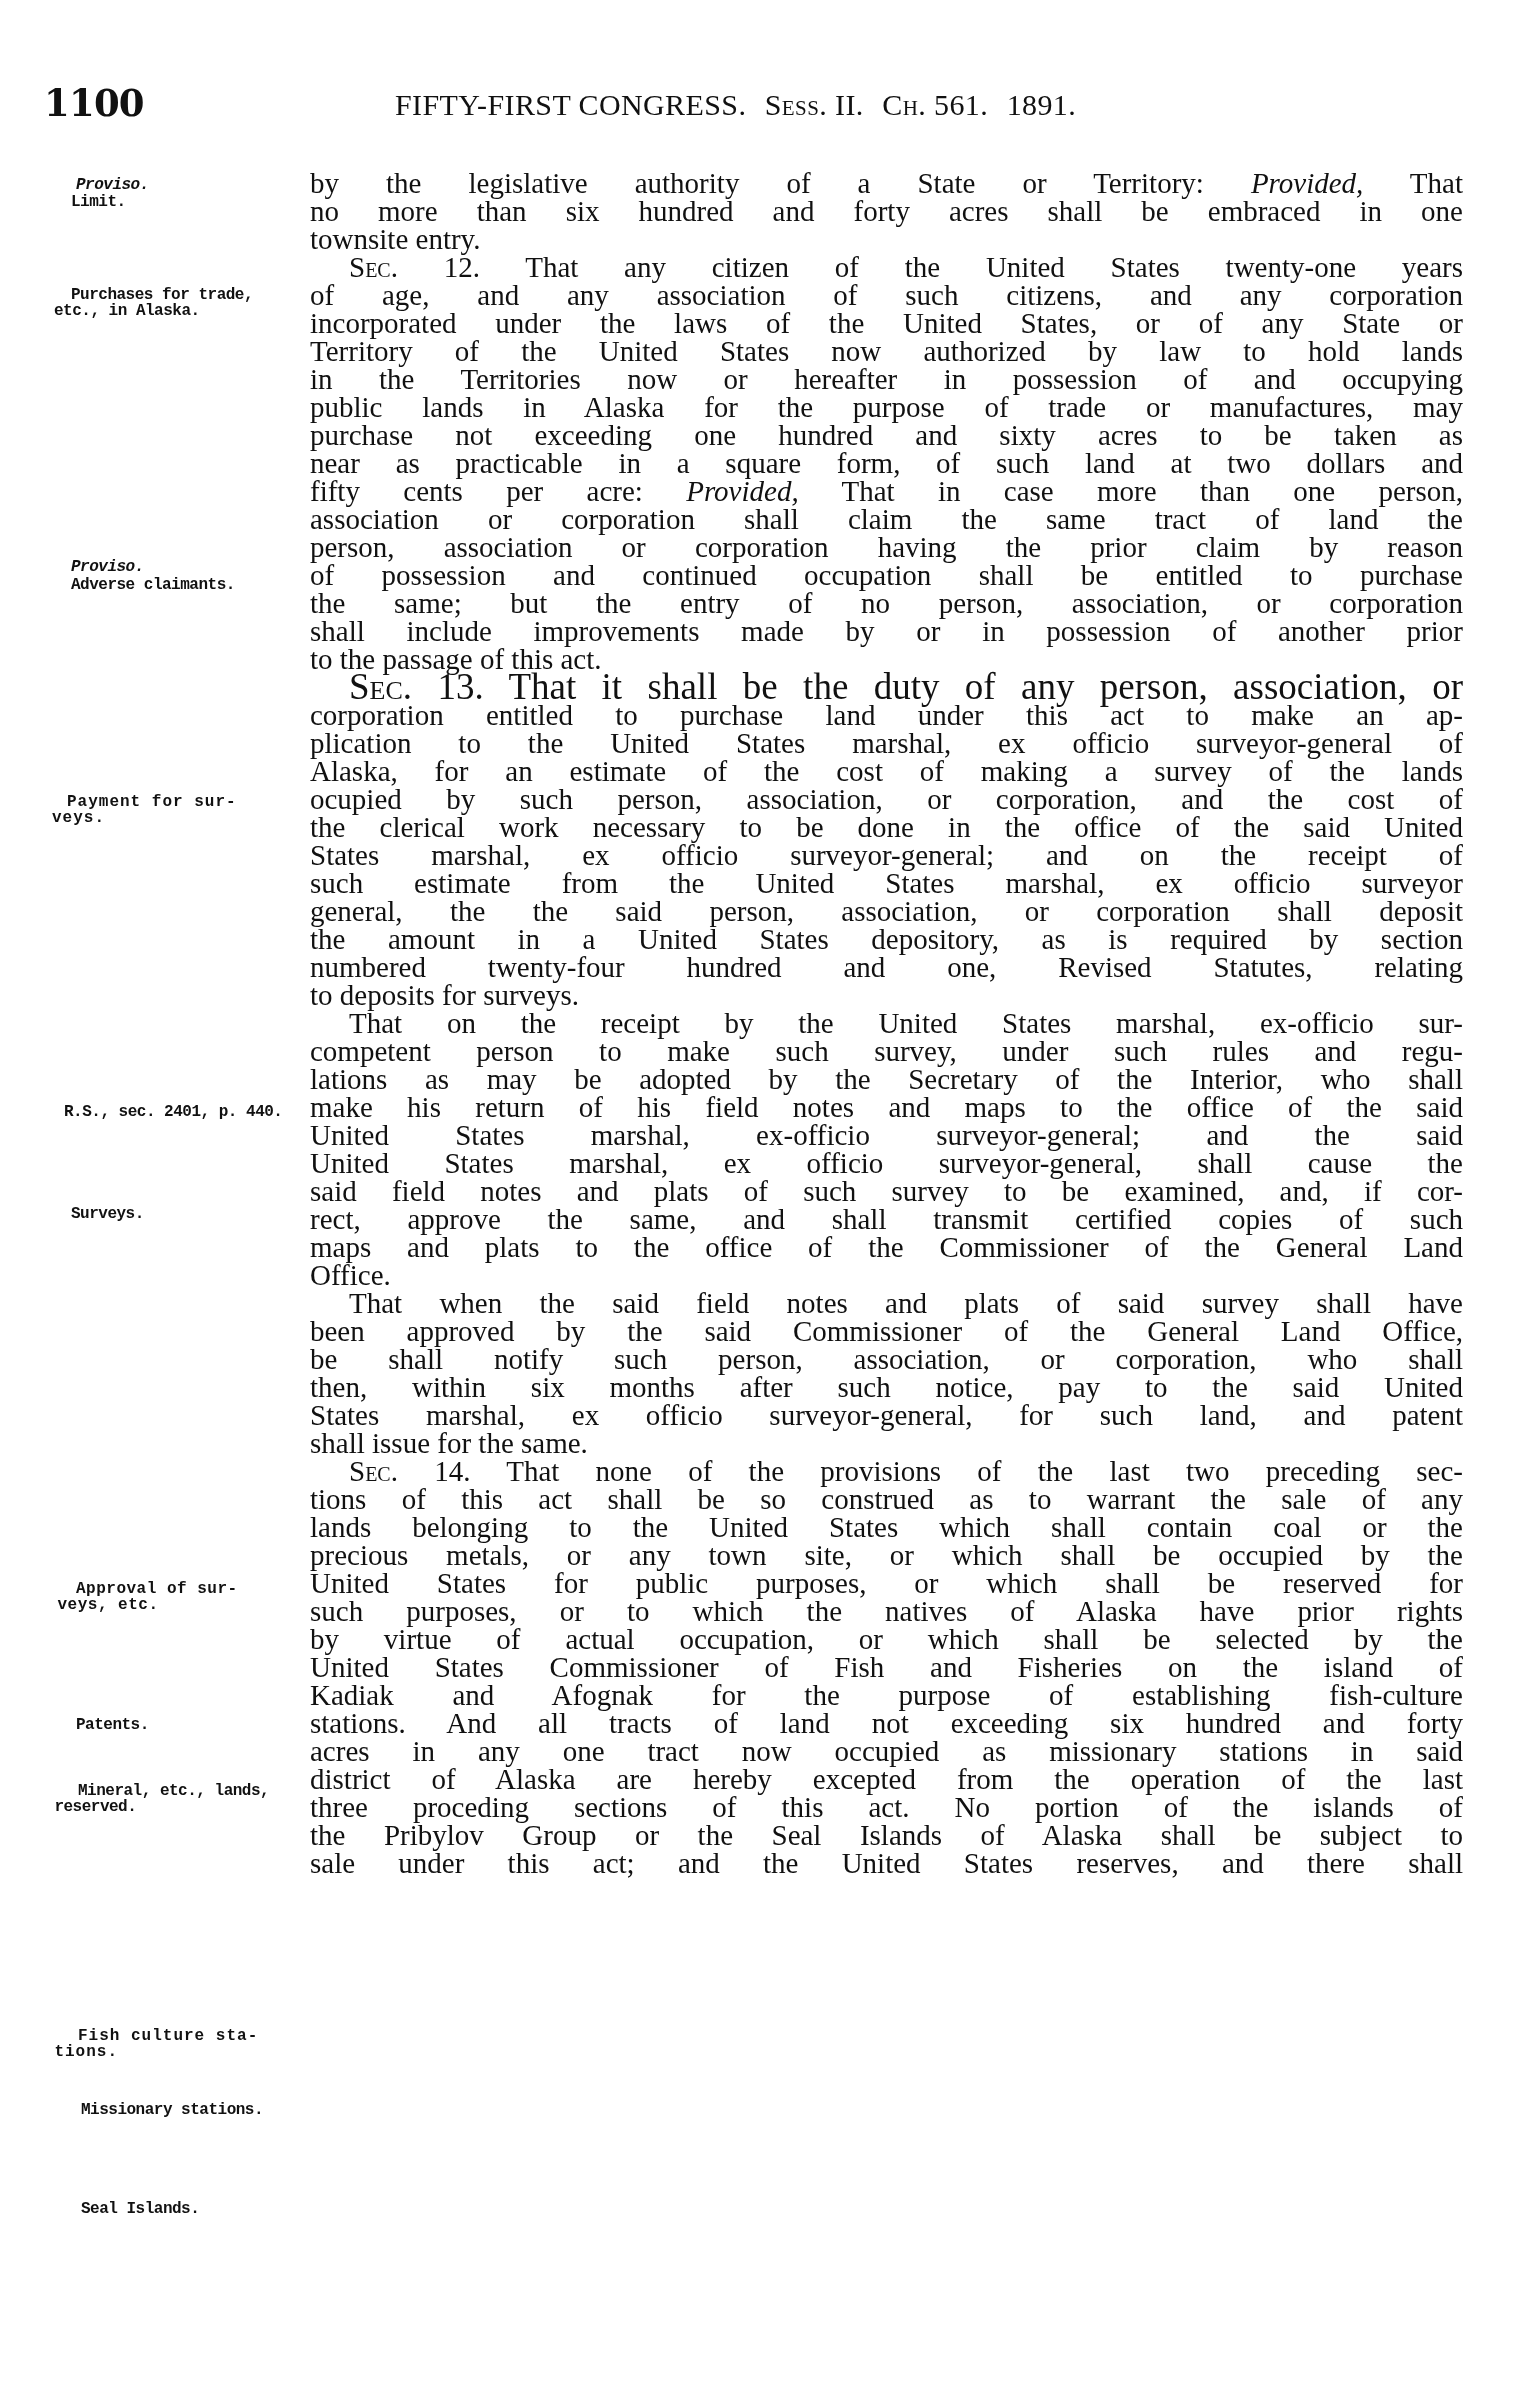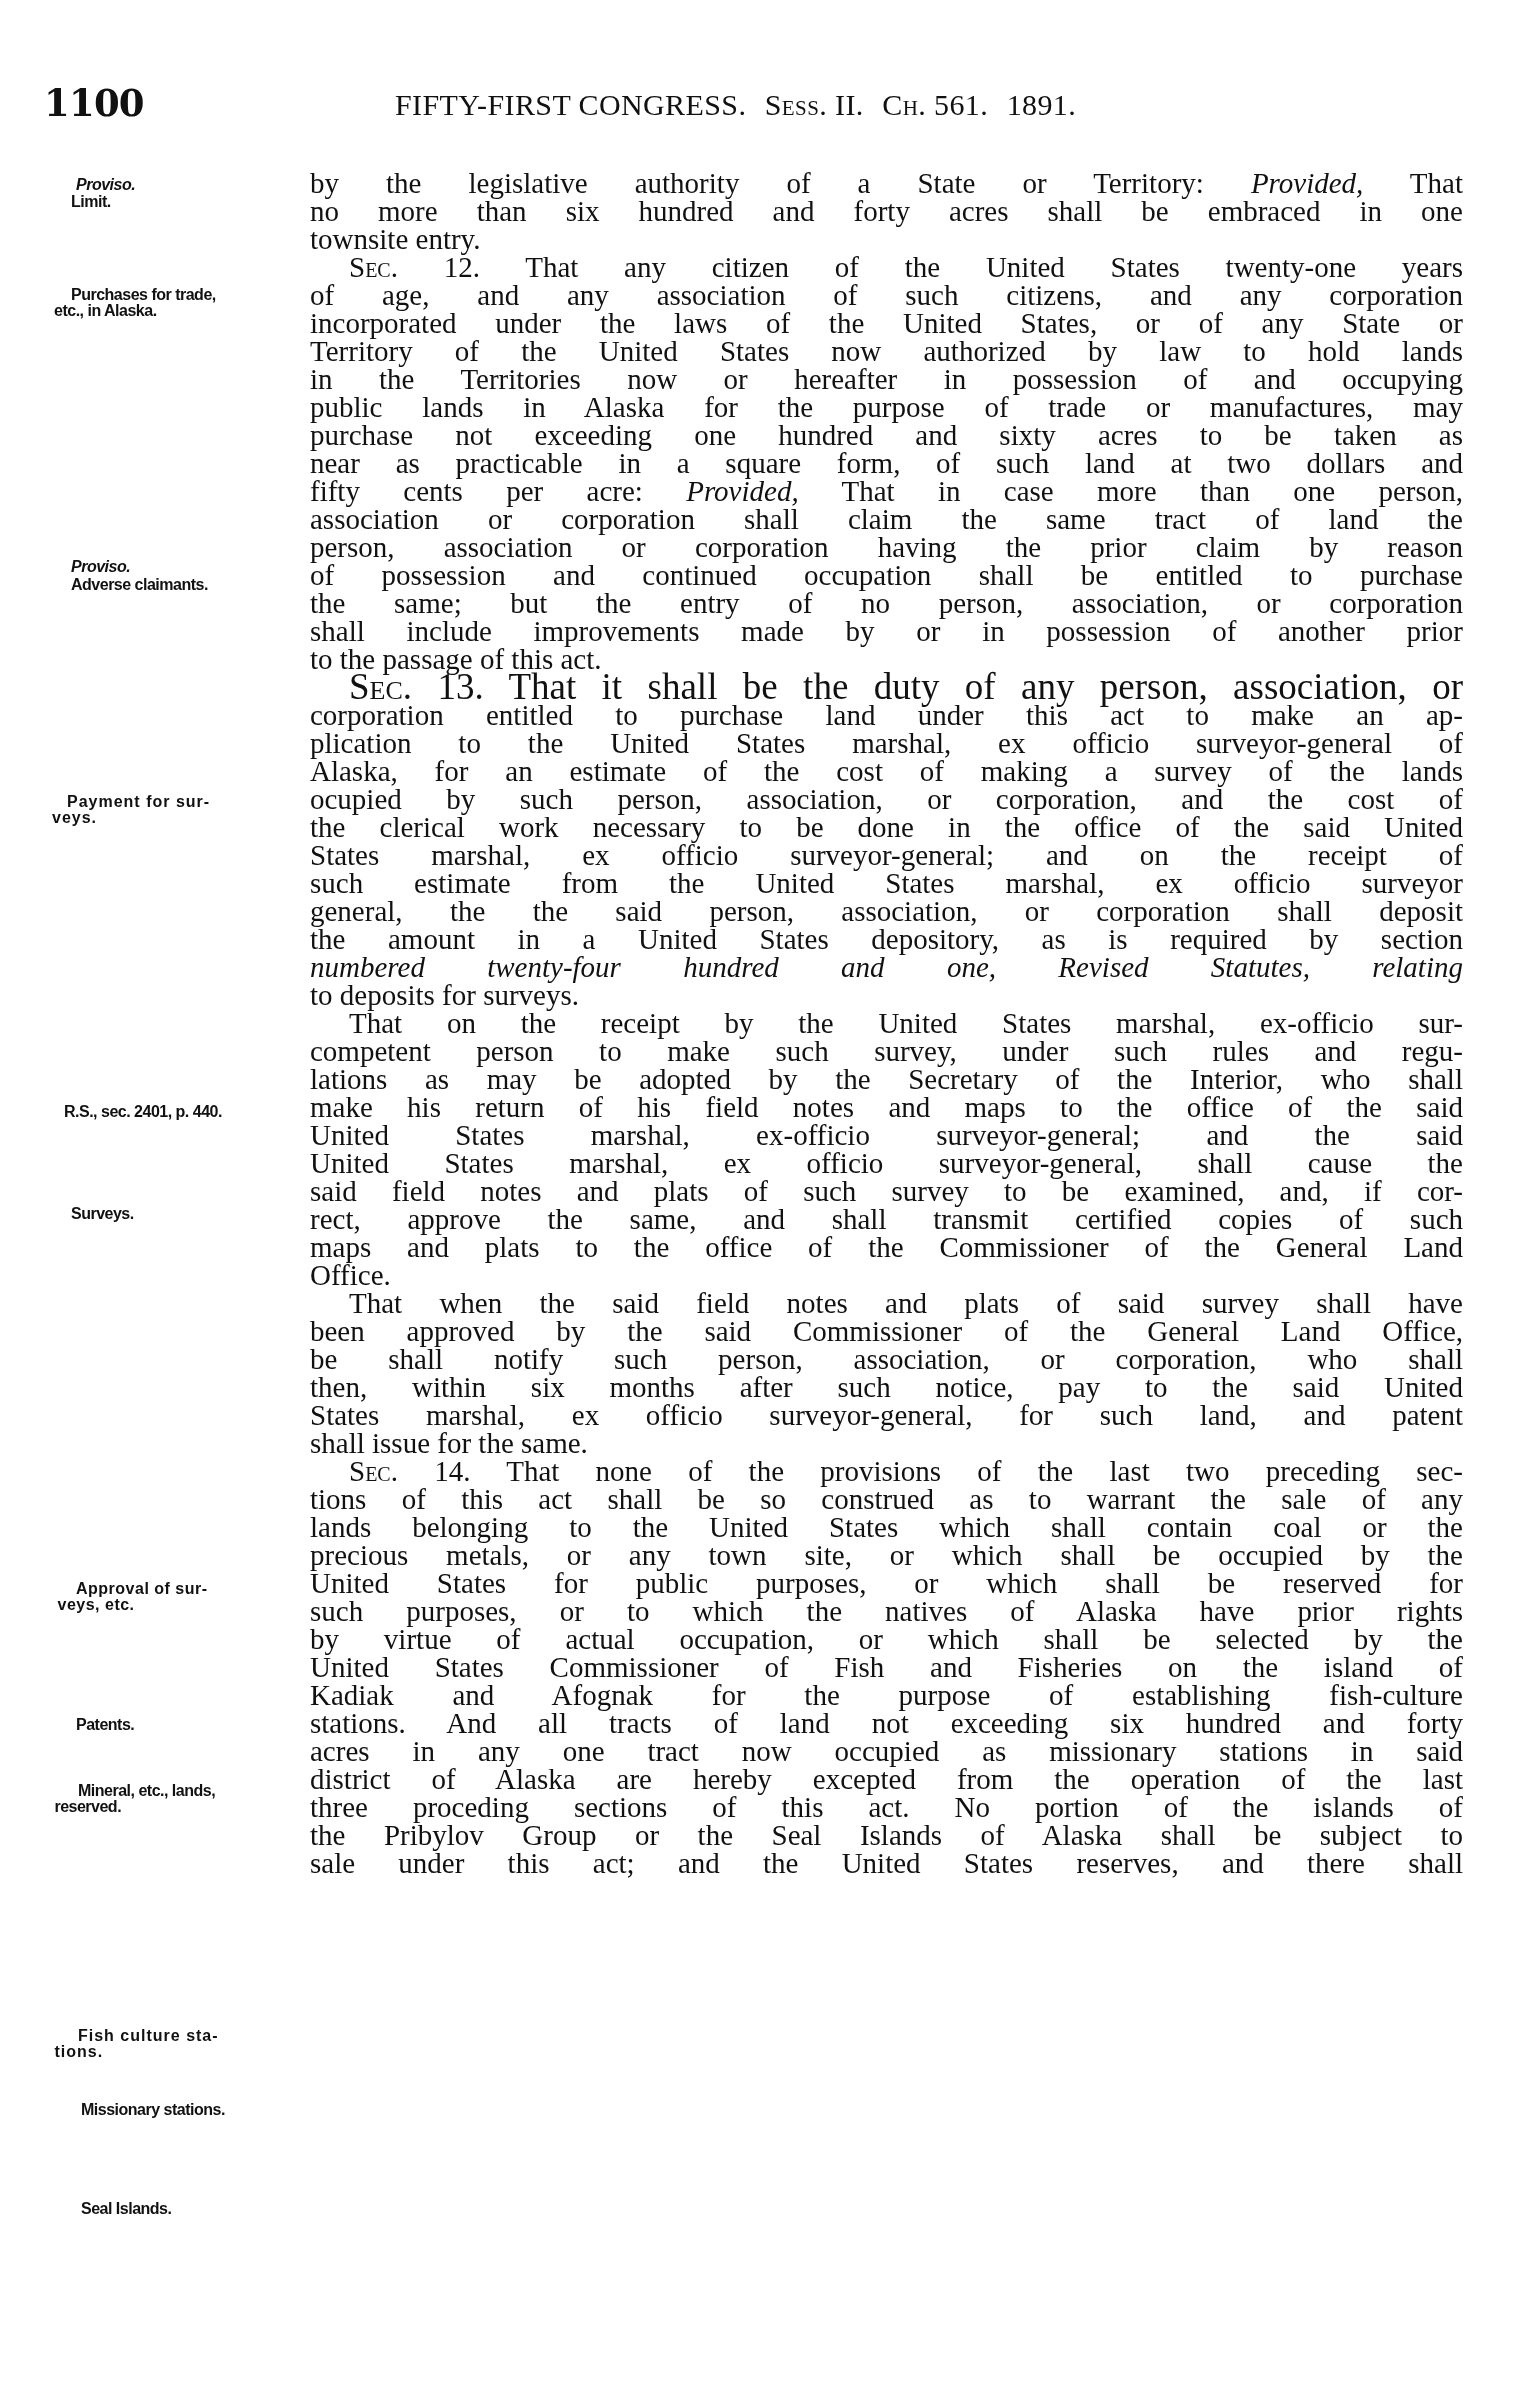--- a/index.html
+++ b/index.html
@@ -9,21 +9,21 @@
   .running-head { position: absolute; left: 395px; top: 6.7px; font-family: "Liberation Serif", serif; font-size: 30px; letter-spacing: 0.4px; white-space: nowrap; }
   .running-head span { margin-right: 18.5px; }
   .running-head .sc { font-variant: small-caps; }
   .body { position: absolute; left: 310px; top: 169px; width: 1153px; }
   .line { display: block; height: 28px; line-height: 28px; font-family: "Liberation Serif", serif; font-size: 29px; text-align: justify; text-align-last: justify; white-space: nowrap; overflow: visible; }
   .line.last { text-align-last: left; }
   .line.indent { padding-left: 39px; }
   .line .it { font-style: italic; }
   .line .sc { font-variant: small-caps; }
   .margin-notes { position: absolute; left: 0; top: 0; width: 304px; height: 2389px; }
-  .note { position: absolute; font-family: Liberation Sans, sans-serif; font-weight: bold; font-size: 16px; line-height: 16px; white-space: nowrap; letter-spacing: -0.5px; }
+  .note { position: absolute; font-family: Liberation Mono, monospace; font-weight: bold; font-size: 16px; line-height: 16px; white-space: nowrap; letter-spacing: -0.5px; }
   .note .it { font-style: italic; }
   .note .l2 { display: block; margin-left: -17px; }
 </style>
 </head>
 <body>
 
 <div class="header">
   <div class="page-number">1100</div>
   <div class="running-head">
     <span>FIFTY-FIRST CONGRESS.</span><span class="sc">Sess. II.</span><span class="sc">Ch. 561.</span><span>1891.</span>
@@ -69,21 +69,21 @@
   <div class="line indent" style="white-space: nowrap; font-size: 37px;"><span class="sc">Sec. 13.</span> <span>That it shall be the duty of any person, association, or</span></div>
   <div class="line" style="white-space: nowrap;">corporation entitled to purchase land under this act to make an ap-</div>
   <div class="line" style="white-space: nowrap;">plication to the United States marshal, ex officio surveyor-general of</div>
   <div class="line" style="white-space: nowrap;">Alaska, for an estimate of the cost of making a survey of the lands</div>
   <div class="line" style="white-space: nowrap;">ocupied by such person, association, or corporation, and the cost of</div>
   <div class="line" style="white-space: nowrap;">the clerical work necessary to be done in the office of the said United</div>
   <div class="line" style="white-space: nowrap;">States marshal, ex officio surveyor-general; and on the receipt of</div>
   <div class="line" style="white-space: nowrap;">such estimate from the United States marshal, ex officio surveyor</div>
   <div class="line" style="white-space: nowrap;">general, the the said person, association, or corporation shall deposit</div>
   <div class="line" style="white-space: nowrap;">the amount in a United States depository, as is required by section</div>
-  <div class="line" style="white-space: nowrap; font-style: italic;">numbered twenty-four hundred and one, Revised Statutes, relating</div>
+  <div class="line" style="white-space: nowrap;">numbered twenty-four hundred and one, Revised Statutes, relating</div>
   <div class="line last" style="white-space: nowrap;">to deposits for surveys.</div>
   <div class="line indent" style="white-space: nowrap;">That on the receipt by the United States marshal, ex-officio sur-</div>
   <div class="line" style="white-space: nowrap;">competent person to make such survey, under such rules and regu-</div>
   <div class="line" style="white-space: nowrap;">lations as may be adopted by the Secretary of the Interior, who shall</div>
   <div class="line" style="white-space: nowrap;">make his return of his field notes and maps to the office of the said</div>
   <div class="line" style="white-space: nowrap;">United States marshal, ex-officio surveyor-general; and the said</div>
   <div class="line" style="white-space: nowrap;">United States marshal, ex officio surveyor-general, shall cause the</div>
   <div class="line" style="white-space: nowrap;">said field notes and plats of such survey to be examined, and, if cor-</div>
   <div class="line" style="white-space: nowrap;">rect, approve the same, and shall transmit certified copies of such</div>
   <div class="line" style="white-space: nowrap;">maps and plats to the office of the Commissioner of the General Land</div>

